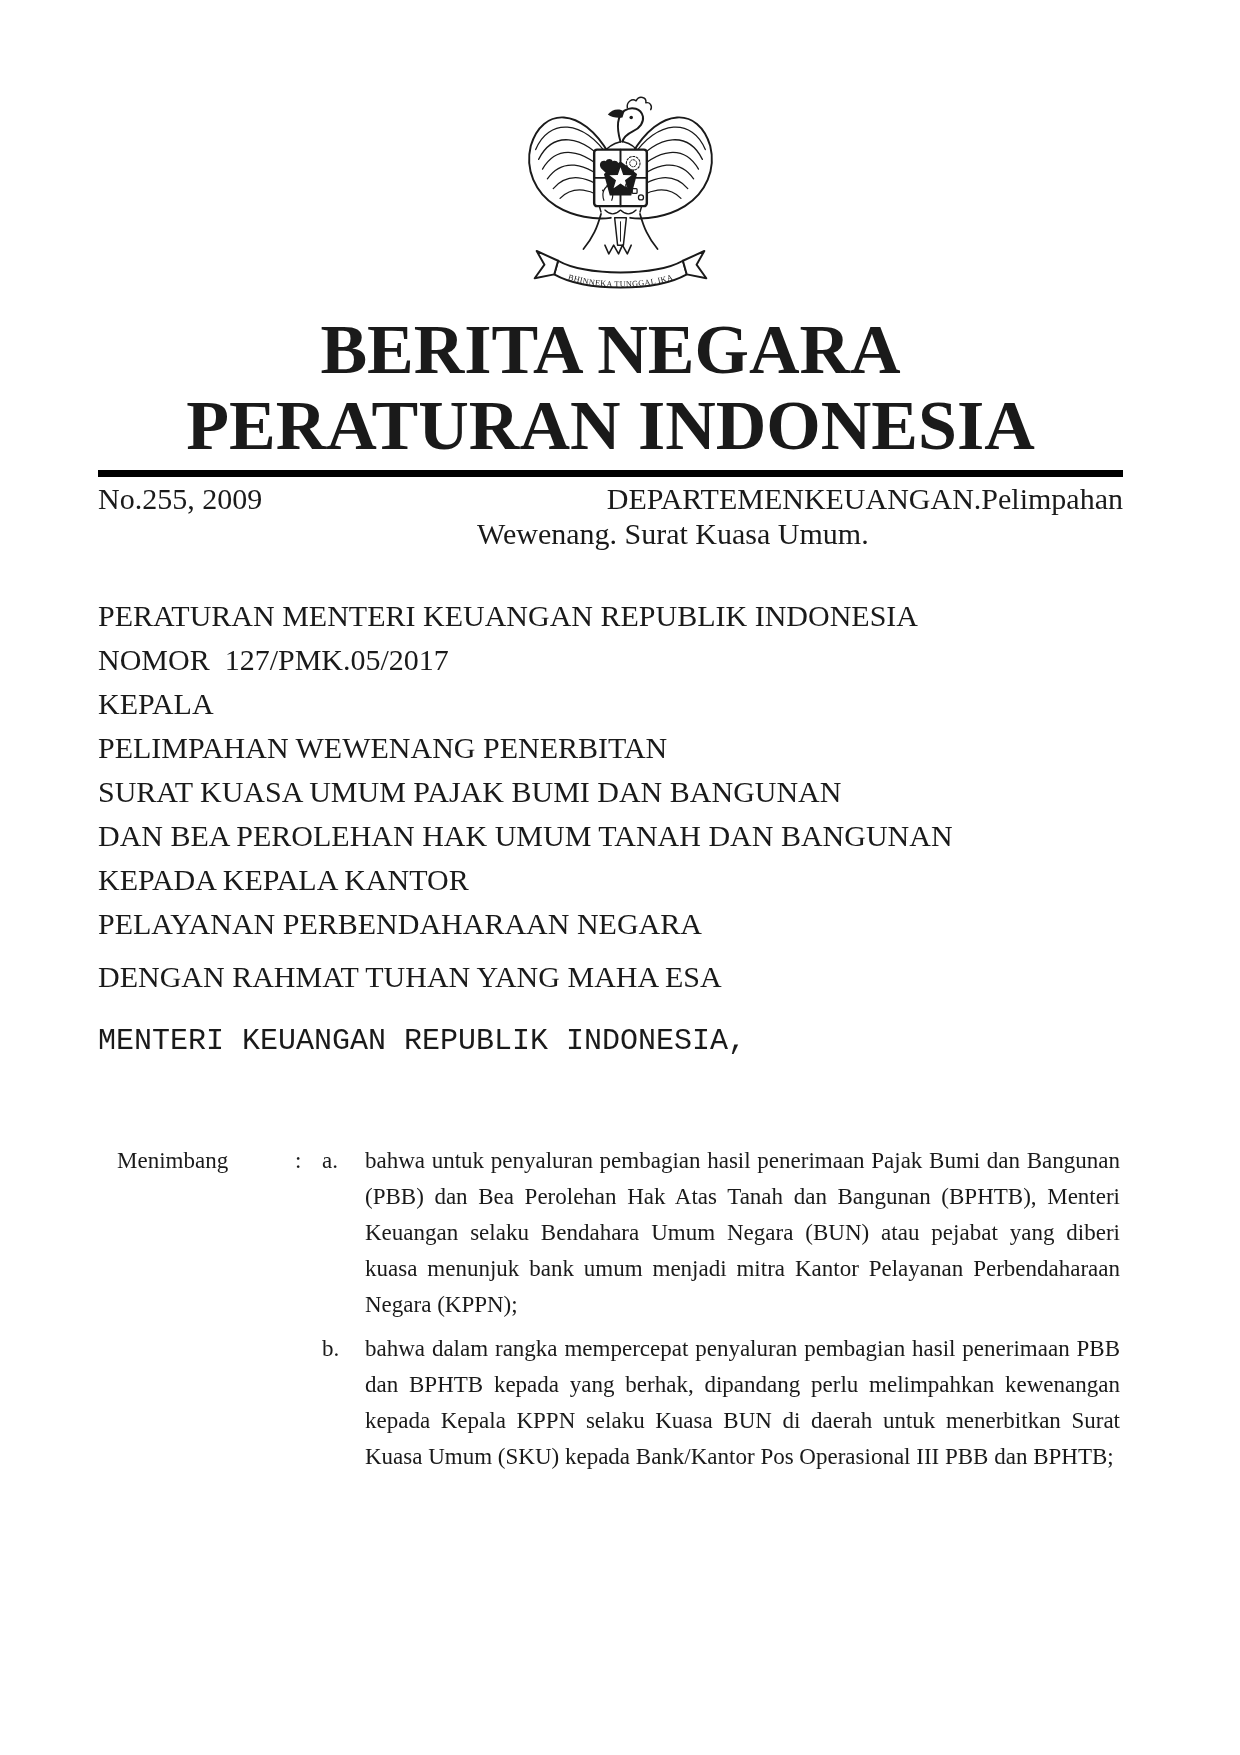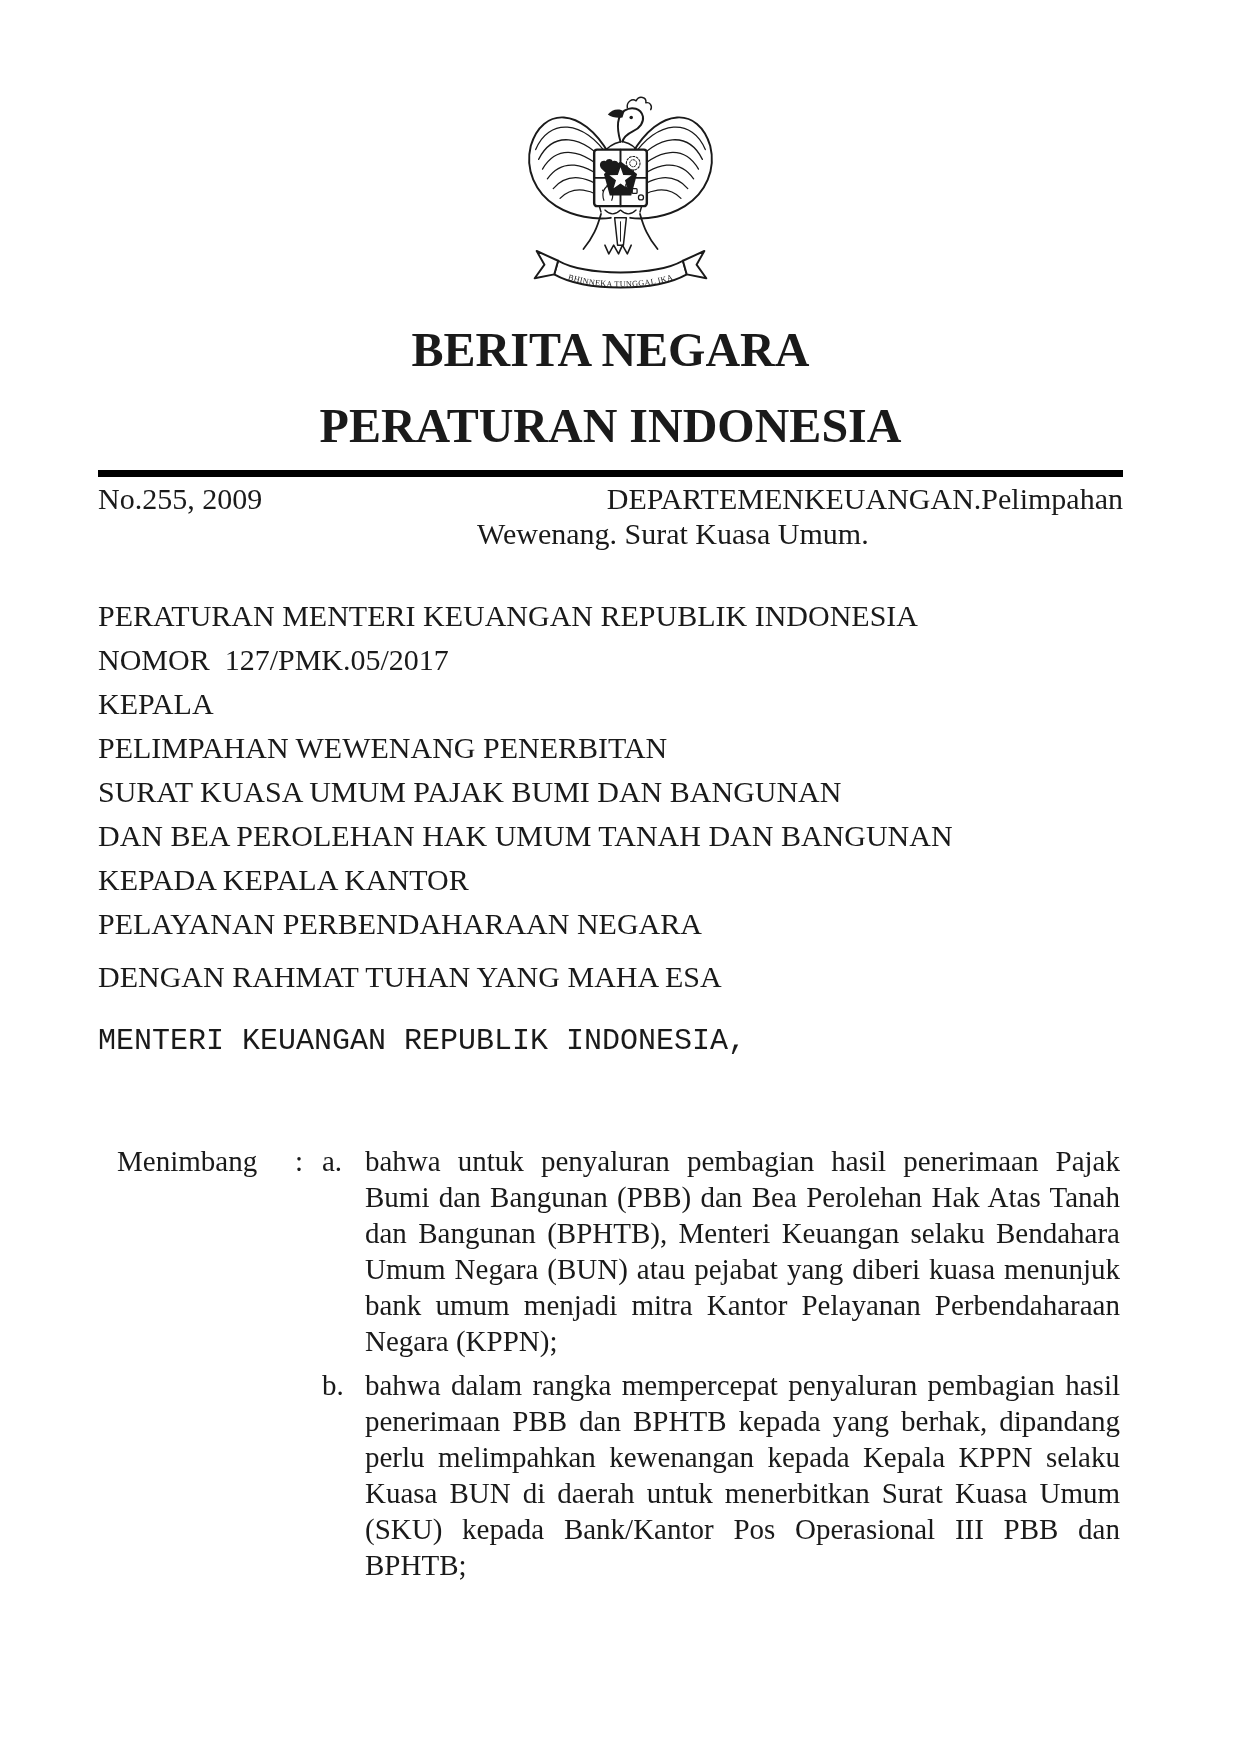--- a/index.html
+++ b/index.html
@@ -4,36 +4,36 @@
 <style>
   html,body{margin:0;padding:0;background:#e8e8e8;}
   .page{
     width:1240px;height:1755px;background:#ffffff;color:#1a1a1a;
     font-family:"Liberation Serif",serif;margin:0 auto;overflow:hidden;
   }
   .emblem{display:block;margin:85px auto 0;}
   .content{margin-left:98px;width:1025px;}
   .masthead-title{
     margin-top:12px;text-align:center;font-weight:bold;
-    font-size:48px;line-height:76px;letter-spacing:0;
+    font-size:70px;line-height:76px;letter-spacing:0;
   }
   .rule{margin-top:6px;height:7px;background:#000000;}
   .note-row{margin-top:4px;display:flex;font-size:30px;line-height:35px;}
   .note-no{width:379px;flex:0 0 auto;}
   .note-right{width:646px;flex:0 0 auto;}
   .note-justified{display:flex;justify-content:flex-end;}
   .headings{margin-top:43px;}
   .h-line,.invocation,.authority{
     font-size:30px;line-height:44px;white-space:pre;
   }
   .invocation{margin-top:9px;}
   .authority{margin-top:20px;font-family:Liberation Mono, monospace;}
   .menimbang{
     margin:80px 0 0 117px;display:flex;align-items:flex-start;
-    font-size:29px;line-height:36px;
+    font-size:23px;line-height:36px;
   }
   .m-label{width:178px;flex:0 0 auto;}
   .m-colon{width:27px;flex:0 0 auto;}
   .m-items{width:798px;flex:0 0 auto;}
   .m-item{display:flex;}
   .m-item + .m-item{margin-top:8px;}
   .m-marker{width:43px;flex:0 0 auto;}
   .m-text{width:755px;flex:0 0 auto;text-align:justify;hyphens:none;}
 </style>
 </head>

